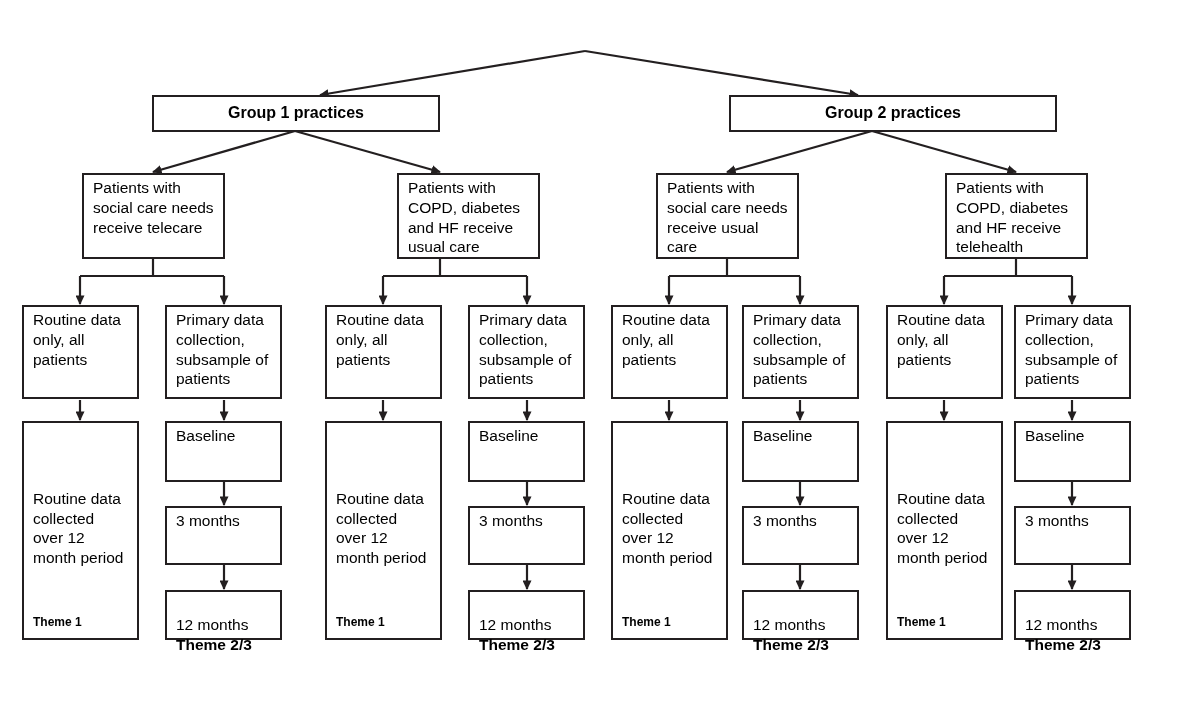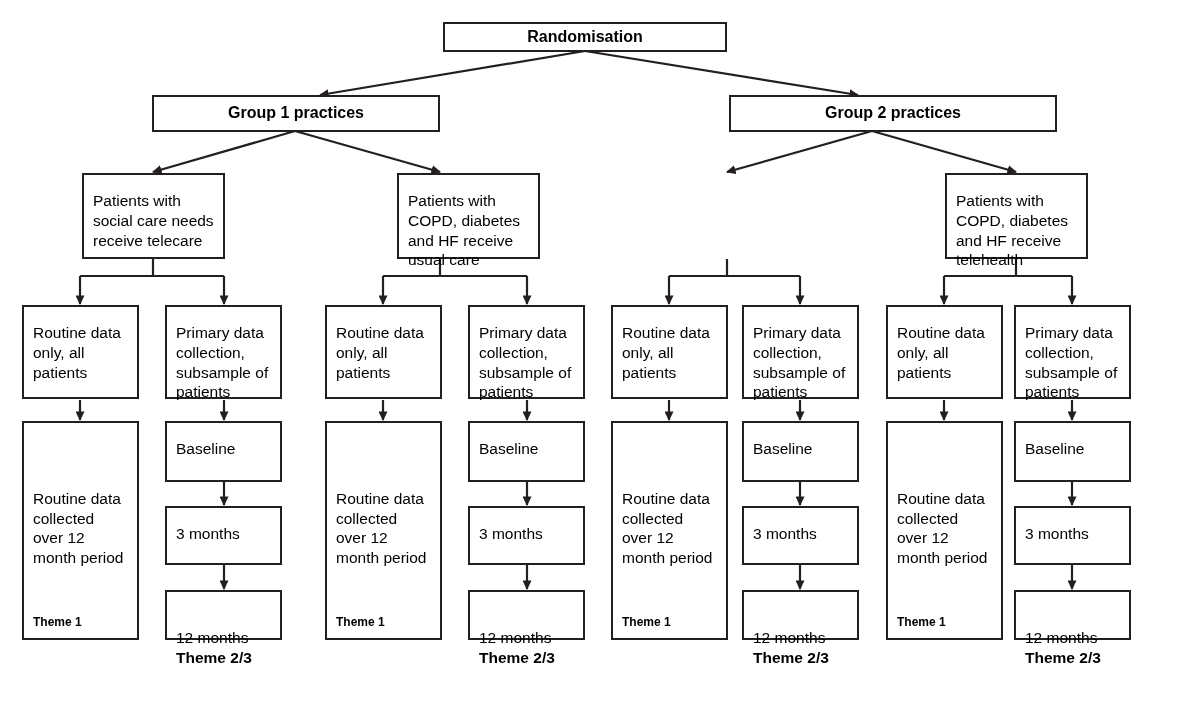--- a/index.html
+++ b/index.html
@@ -23,21 +23,21 @@
     height: 720px;
   }
   .node {
     position: absolute;
     box-sizing: border-box;
     border: 2px solid #231f20;
     background: #ffffff;
     color: #000000;
     font-size: 15.5px;
     line-height: 1.28;
-    padding: 16px 9px;
+    padding: 3px 9px;
     white-space: pre-line;
   }
   .node.center {
     text-align: center;
     font-weight: bold;
     font-size: 16px;
     display: flex;
     align-items: center;
     justify-content: center;
     padding: 0;
@@ -111,33 +111,31 @@
       <path d="M800,482 L800,505" marker-end="url(#ah)"></path>
       <path d="M1072,482 L1072,505" marker-end="url(#ah)"></path>
 
       <path d="M224,565 L224,589" marker-end="url(#ah)"></path>
       <path d="M527,565 L527,589" marker-end="url(#ah)"></path>
       <path d="M800,565 L800,589" marker-end="url(#ah)"></path>
       <path d="M1072,565 L1072,589" marker-end="url(#ah)"></path>
     </g>
   </svg>
 
-  <div class="node center" style="left:443px; top:22px; width:284px; height:30px;">
-    <span>Randomisation</span>
-  </div>
 
   <div class="node center" style="left:152px; top:95px; width:288px; height:37px;">
     <span>Group 1 practices</span>
   </div>
   <div class="node center" style="left:729px; top:95px; width:328px; height:37px;">
     <span>Group 2 practices</span>
   </div>
 
   <div class="node" style="left:82px; top:173px; width:143px; height:86px;">Patients with social care needs receive telecare</div>
   <div class="node" style="left:369px; top:173px; width:143px; height:86px;margin-left:28px;">Patients with COPD, diabetes and HF receive usual care</div>
+  <div class="node" style="left:656px; top:173px; width:143px; height:86px;">Patients with social care needs receive usual care</div>
   <div class="node" style="left:945px; top:173px; width:143px; height:86px;">Patients with COPD, diabetes and HF receive telehealth</div>
 
   <div class="node" style="left:22px; top:305px; width:117px; height:94px;">Routine data only, all patients</div>
   <div class="node" style="left:165px; top:305px; width:117px; height:94px;">Primary data collection, subsample of patients</div>
 
   <div class="node" style="left:325px; top:305px; width:117px; height:94px;">Routine data only, all patients</div>
   <div class="node" style="left:468px; top:305px; width:117px; height:94px;">Primary data collection, subsample of patients</div>
 
   <div class="node" style="left:611px; top:305px; width:117px; height:94px;">Routine data only, all patients</div>
   <div class="node" style="left:742px; top:305px; width:117px; height:94px;">Primary data collection, subsample of patients</div>

